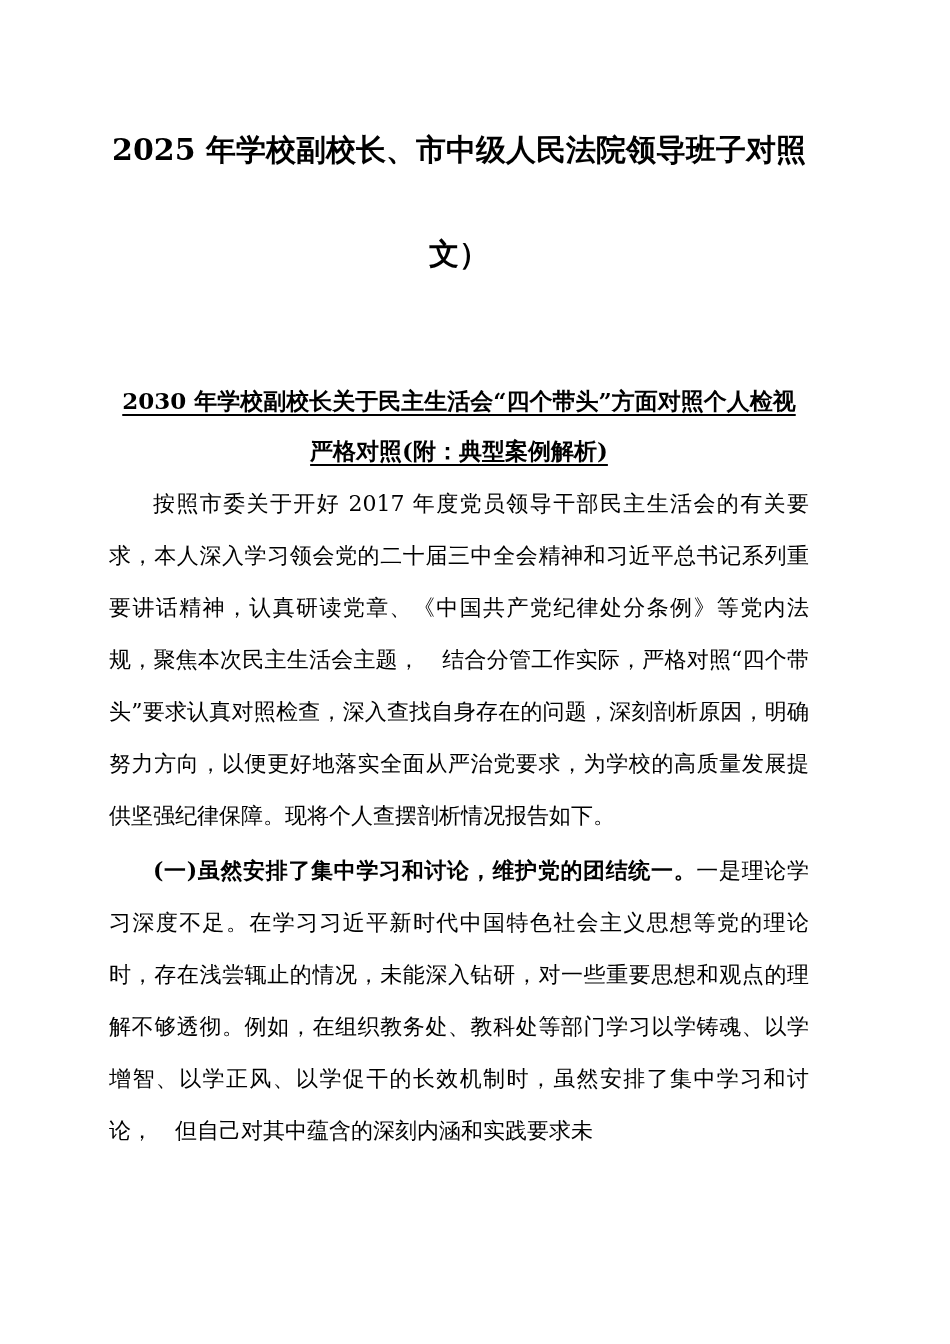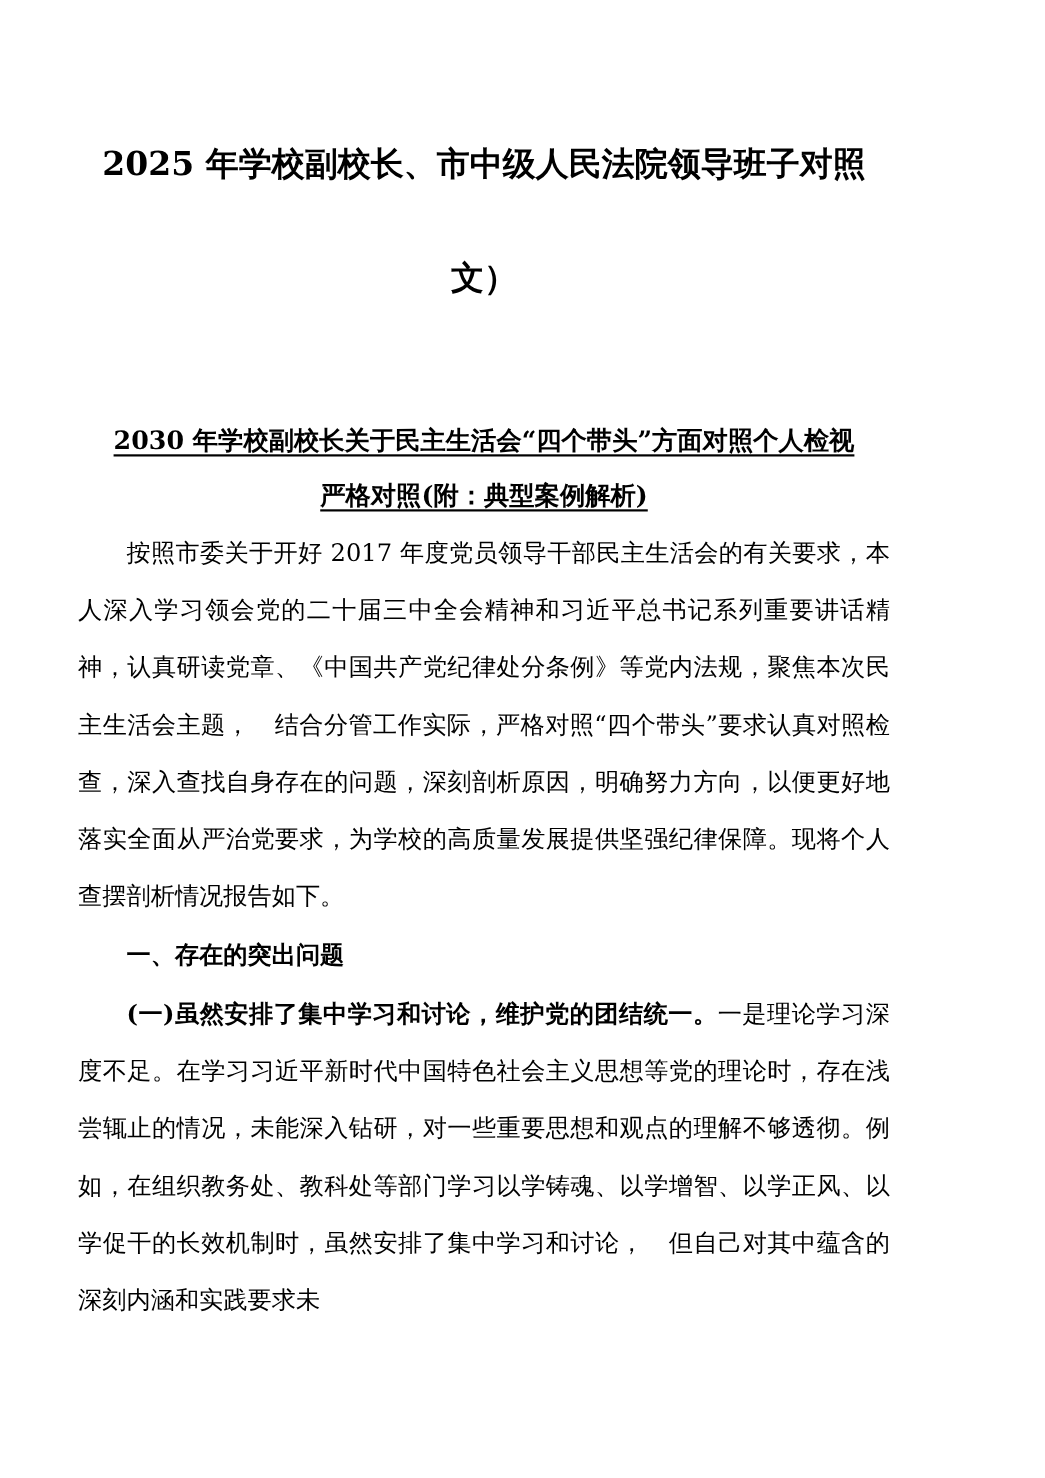--- a/index.html
+++ b/index.html
@@ -11,21 +11,21 @@
     width: 950px;
     height: 1344px;
     overflow: hidden;
     color: #000000;
     font-family: "DejaVu Serif", "Liberation Serif", serif;
   }
   .page {
     box-sizing: border-box;
     width: 942px;
     height: 1344px;
-    padding: 124px 133px 0 71px;
+    padding: 124px 133px 0 109px;
     background: #ffffff;
   }
   .doc-title {
     margin: 0;
     font-size: 30px;
     font-weight: bold;
     line-height: 52px;
     text-align: center;
   }
   .doc-title .title-line {
@@ -74,17 +74,16 @@
     <span class="title-line">文）</span>
   </h1>
 
   <h2 class="doc-subtitle">
     <span class="subtitle-line">2030 年学校副校长关于民主生活会“四个带头”方面对照个人检视</span><br>
     <span class="subtitle-line">严格对照(附：典型案例解析)</span>
   </h2>
 
   <p class="body-para">按照市委关于开好 2017 年度党员领导干部民主生活会的有关要求，本人深入学习领会党的二十届三中全会精神和习近平总书记系列重要讲话精神，认真研读党章、《中国共产党纪律处分条例》等党内法规，聚焦本次民主生活会主题，　结合分管工作实际，严格对照“四个带头”要求认真对照检查，深入查找自身存在的问题，深刻剖析原因，明确努力方向，以便更好地落实全面从严治党要求，为学校的高质量发展提供坚强纪律保障。现将个人查摆剖析情况报告如下。</p>
 
-  <p class="section-heading">一、存在的突出问题</p>
 
   <p class="body-para"><span class="lead">(一)虽然安排了集中学习和讨论，维护党的团结统一。</span><span>一是理论学习深度不足。在学习习近平新时代中国特色社会主义思想等党的理论时，存在浅尝辄止的情况，未能深入钻研，对一些重要思想和观点的理解不够透彻。例如，在组织教务处、教科处等部门学习以学铸魂、以学增智、以学正风、以学促干的长效机制时，虽然安排了集中学习和讨论，　但自己对其中蕴含的深刻内涵和实践要求未</span></p>
 
 </div>
 
 </body></html>

